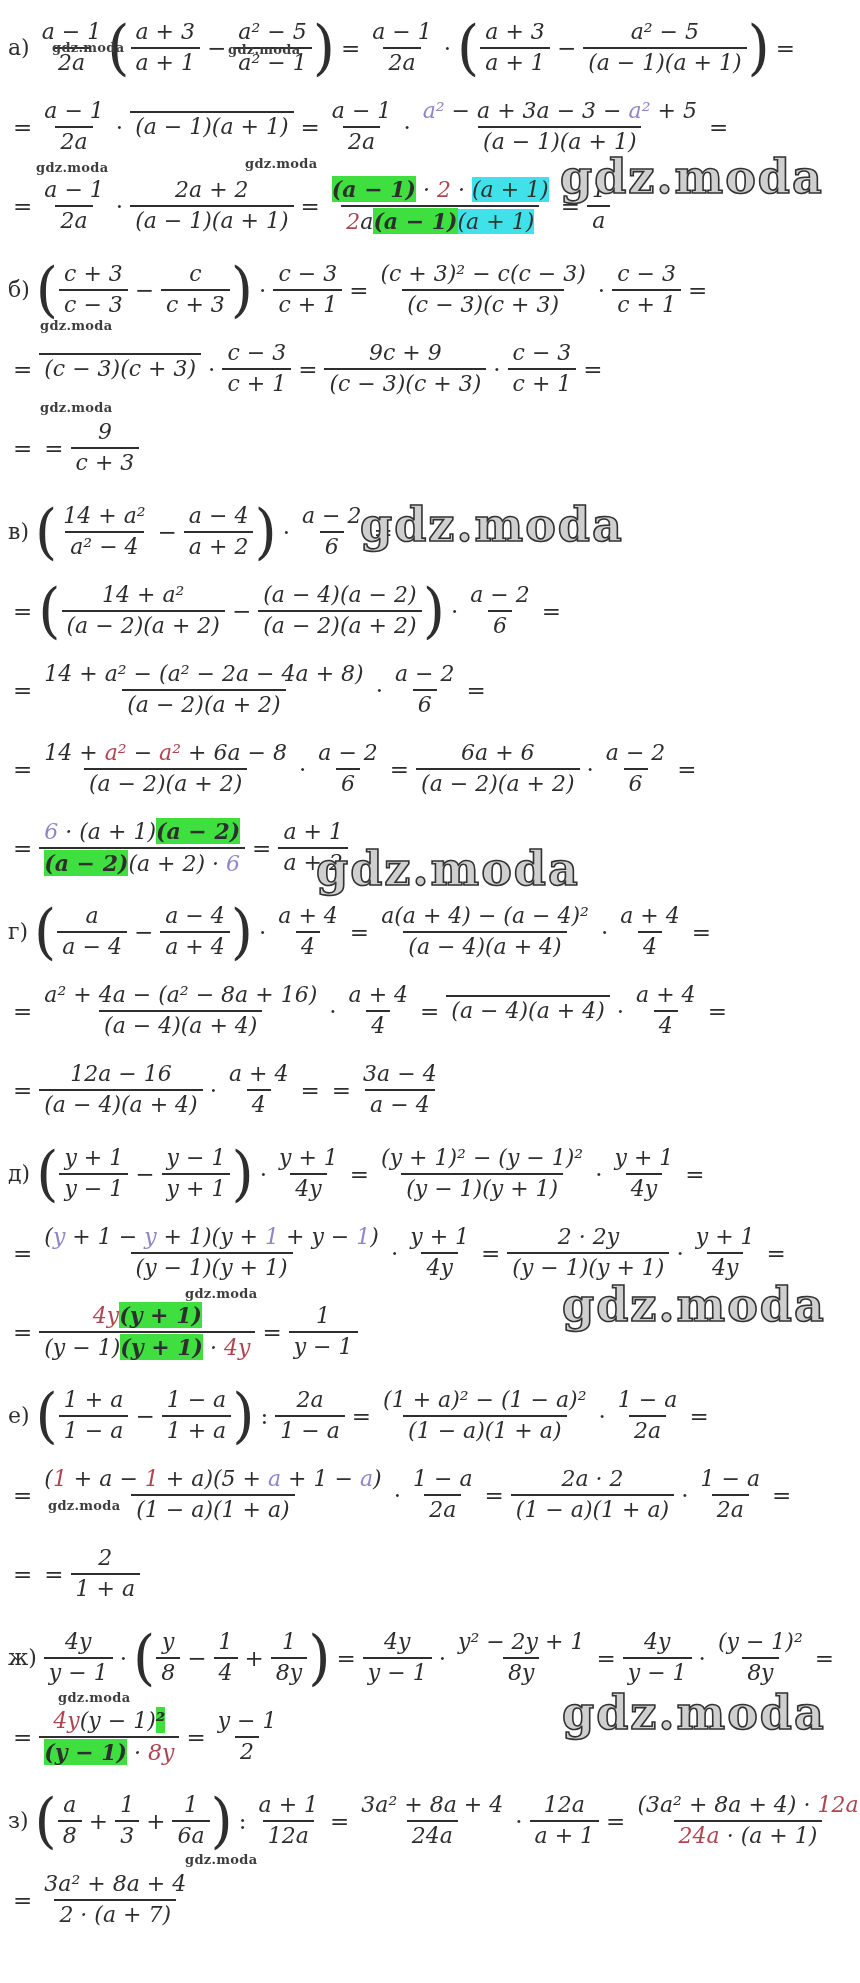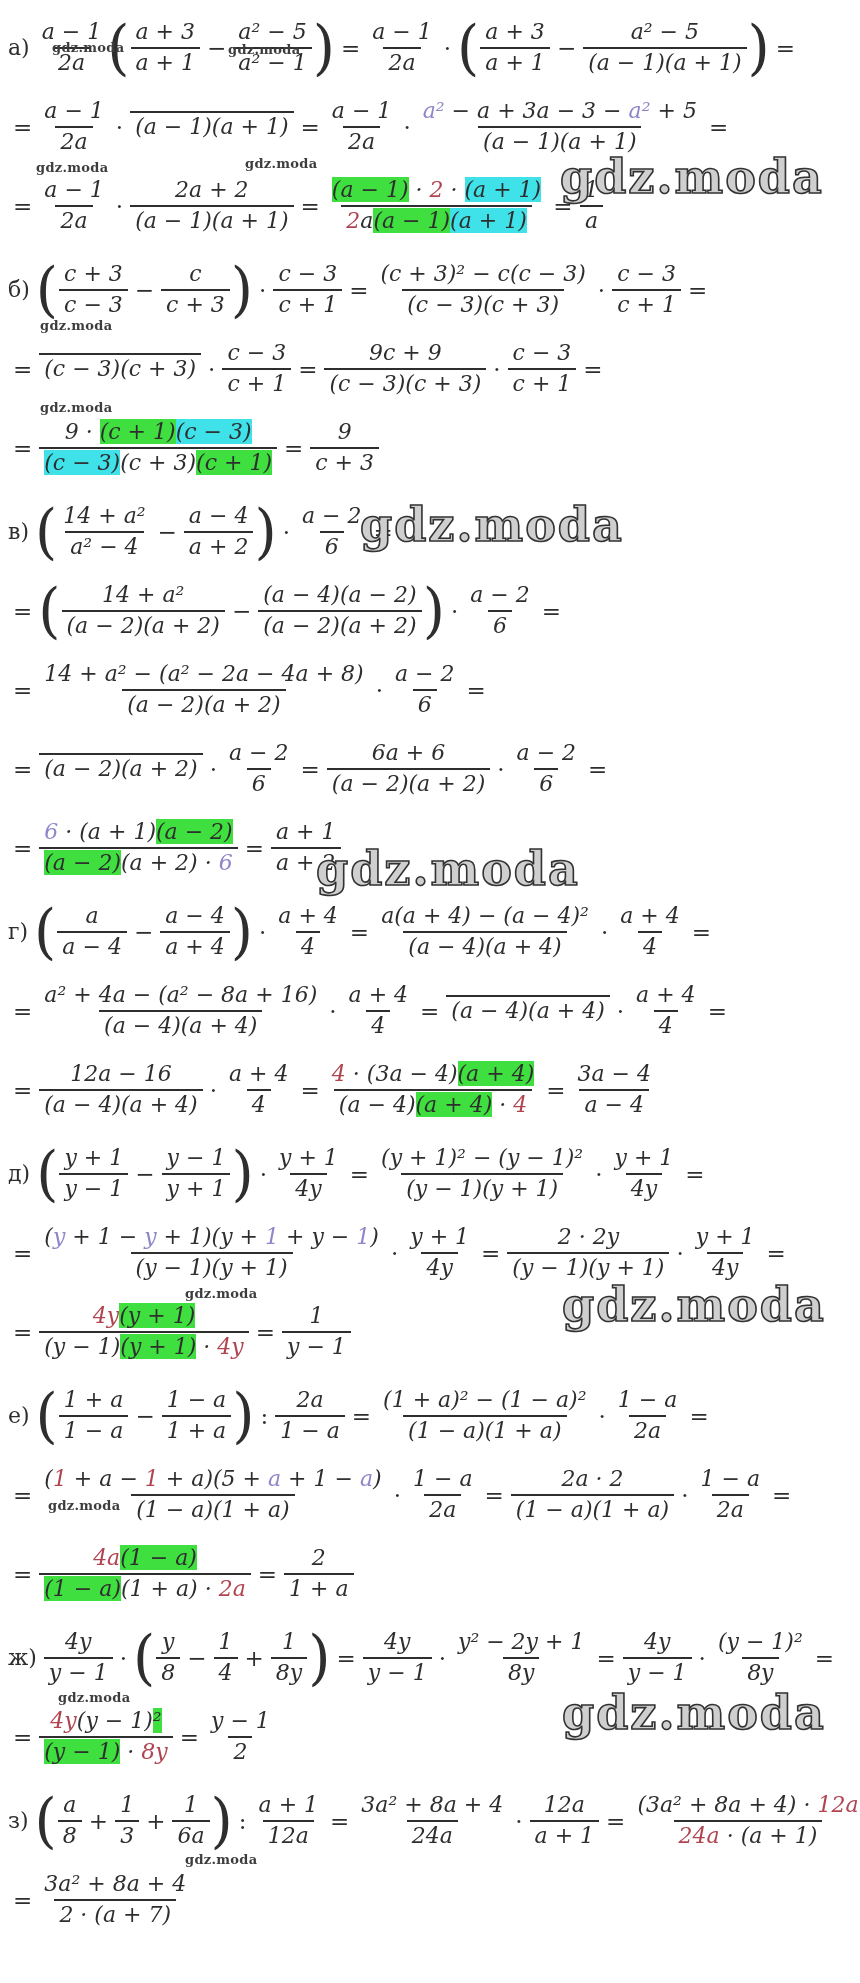--- a/index.html
+++ b/index.html
@@ -50,21 +50,21 @@
     font-size:22px;
     font-style:italic;
     line-height:1.3;
     text-align:center;
   }
   .frac .num{padding:0 5px;}
   .frac .den{padding:0 5px;border-top:2px solid #2e2e2e;}
   .run{white-space:pre;}
   .c-red{color:var(--c-red);}
   .c-purple{color:var(--c-purple);}
-  .b-green{background:var(--b-green);}
+  .b-green{background:var(--b-green);font-weight:bold;}
   .b-cyan{background:var(--b-cyan);font-style:italic;}
   .wm{position:absolute;font-style:normal;white-space:pre;pointer-events:none;}
   .wm-sm{
     font-size:13px;
     font-weight:bold;
     color:#3d3d3d;
     letter-spacing:.3px;
     font-family:"DejaVu Serif", serif;
   }
   .wm-lg{
@@ -212,24 +212,20 @@
           </span>
           <span class="op">·</span>
           <span class="frac">
             <span class="num"><span class="run">c − 3</span></span>
             <span class="den"><span class="run">c + 1</span></span>
           </span>
           <span class="op">=</span>
         </div>
         <div class="line">
           <span class="op">=</span>
-          <span class="frac">
-            <span class="num"><span class="run">9 · </span><span class="run b-green">(c + 1)</span><span class="run b-cyan">(c − 3)</span></span>
-            <span class="den"><span class="run b-cyan">(c − 3)</span><span class="run">(c + 3)</span><span class="run b-green">(c + 1)</span></span>
-          </span>
           <span class="op">=</span>
           <span class="frac">
             <span class="num"><span class="run">9</span></span>
             <span class="den"><span class="run">c + 3</span></span>
           </span>
         </div>
       </div>
       <div class="section">
         <div class="line">
           <span class="label">в)</span>
@@ -280,20 +276,21 @@
           <span class="op">·</span>
           <span class="frac">
             <span class="num"><span class="run">a − 2</span></span>
             <span class="den"><span class="run">6</span></span>
           </span>
           <span class="op">=</span>
         </div>
         <div class="line">
           <span class="op">=</span>
           <span class="frac">
+            <span class="num"><span class="run">14 + </span><span class="run c-red">a²</span><span class="run"> − </span><span class="run c-red">a²</span><span class="run"> + 6a − 8</span></span>
             <span class="den"><span class="run">(a − 2)(a + 2)</span></span>
           </span>
           <span class="op">·</span>
           <span class="frac">
             <span class="num"><span class="run">a − 2</span></span>
             <span class="den"><span class="run">6</span></span>
           </span>
           <span class="op">=</span>
           <span class="frac">
             <span class="num"><span class="run">6a + 6</span></span>
@@ -377,24 +374,20 @@
           <span class="frac">
             <span class="num"><span class="run">12a − 16</span></span>
             <span class="den"><span class="run">(a − 4)(a + 4)</span></span>
           </span>
           <span class="op">·</span>
           <span class="frac">
             <span class="num"><span class="run">a + 4</span></span>
             <span class="den"><span class="run">4</span></span>
           </span>
           <span class="op">=</span>
-          <span class="frac">
-            <span class="num"><span class="run c-red">4</span><span class="run"> · (3a − 4)</span><span class="run b-green">(a + 4)</span></span>
-            <span class="den"><span class="run">(a − 4)</span><span class="run b-green">(a + 4)</span><span class="run"> · </span><span class="run c-red">4</span></span>
-          </span>
           <span class="op">=</span>
           <span class="frac">
             <span class="num"><span class="run">3a − 4</span></span>
             <span class="den"><span class="run">a − 4</span></span>
           </span>
         </div>
       </div>
       <div class="section">
         <div class="line">
           <span class="label">д)</span>
@@ -511,24 +504,20 @@
           </span>
           <span class="op">·</span>
           <span class="frac">
             <span class="num"><span class="run">1 − a</span></span>
             <span class="den"><span class="run">2a</span></span>
           </span>
           <span class="op">=</span>
         </div>
         <div class="line">
           <span class="op">=</span>
-          <span class="frac">
-            <span class="num"><span class="run c-red">4a</span><span class="run b-green">(1 − a)</span></span>
-            <span class="den"><span class="run b-green">(1 − a)</span><span class="run">(1 + a) · </span><span class="run c-red">2a</span></span>
-          </span>
           <span class="op">=</span>
           <span class="frac">
             <span class="num"><span class="run">2</span></span>
             <span class="den"><span class="run">1 + a</span></span>
           </span>
         </div>
       </div>
       <div class="section">
         <div class="line">
           <span class="label">ж)</span>

